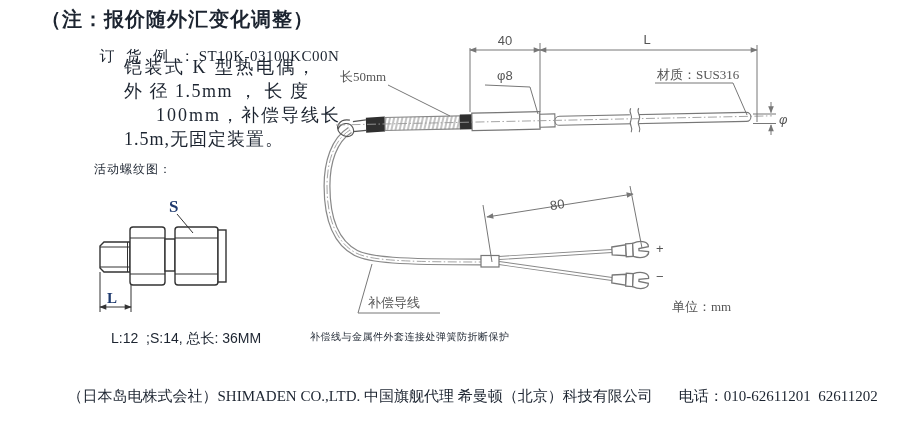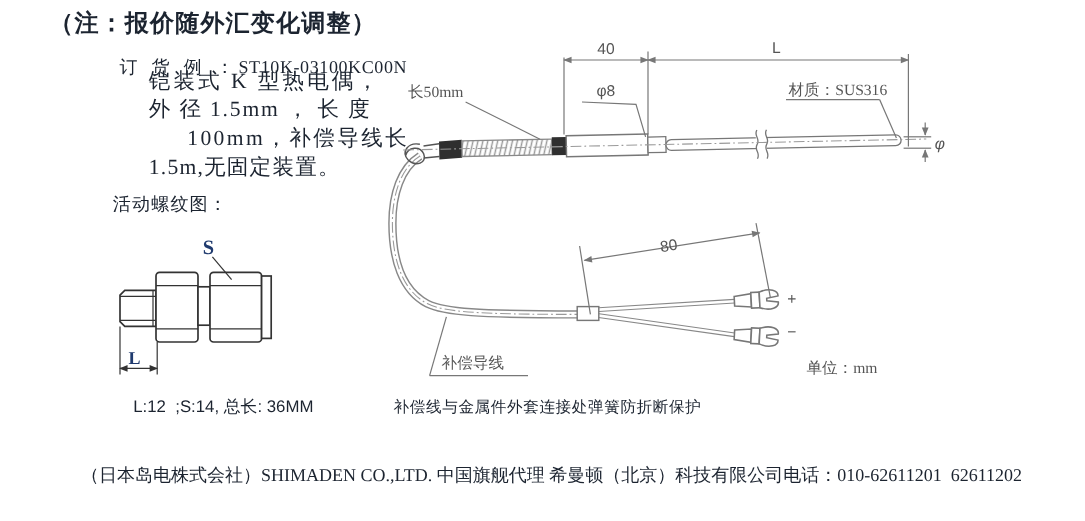--- a/index.html
+++ b/index.html
@@ -11,25 +11,25 @@
   .cjk{font-family:"Liberation Serif","DejaVu Serif",serif;}
   .note{left:41px;top:6px;font-size:20px;font-weight:bold;letter-spacing:1px;}
   .order-l1{left:92px;top:30px;font-size:15px;}
   .order-l1 .lbl{letter-spacing:4px;}
   .order-l1 .code{letter-spacing:.5px;}
   .ol{font-size:18px;left:124px;}
   .ol2{top:55px;letter-spacing:2.5px;}
   .ol3{top:79px;letter-spacing:1.5px;text-align:center;}
   .ol4{top:103px;letter-spacing:2px;margin-left:32px;}
   .ol5{top:127px;letter-spacing:1px;}
-  .thread-title{left:94px;top:161px;font-size:15px;letter-spacing:1px;}
+  .thread-title{left:94px;top:161px;font-size:12px;letter-spacing:1px;}
   .thread-dims{left:111px;top:330px;font-size:14px;font-family:"Liberation Sans","DejaVu Sans",sans-serif;}
-  .caption{left:328px;top:330px;font-size:13px;letter-spacing:.5px;}
+  .caption{left:310px;top:330px;font-size:10px;letter-spacing:.5px;}
   .footer{left:60px;top:370px;font-size:15px;}
-  .footer .phone{}
+  .footer .phone{margin-left:26px;}
   svg{position:absolute;overflow:visible;}
   svg text{font-family:"Liberation Sans","DejaVu Sans",sans-serif;}
   .dimtxt{font-size:13px;fill:#555;}
   .lbltxt{font-size:13px;fill:#555;}
   .cjktxt{font-family:"Liberation Serif","DejaVu Serif",serif;}
   .navy{fill:#1f3a6e;font-family:"Liberation Serif","DejaVu Serif",serif;font-weight:bold;}
 </style>
 </head>
 <body>
 

